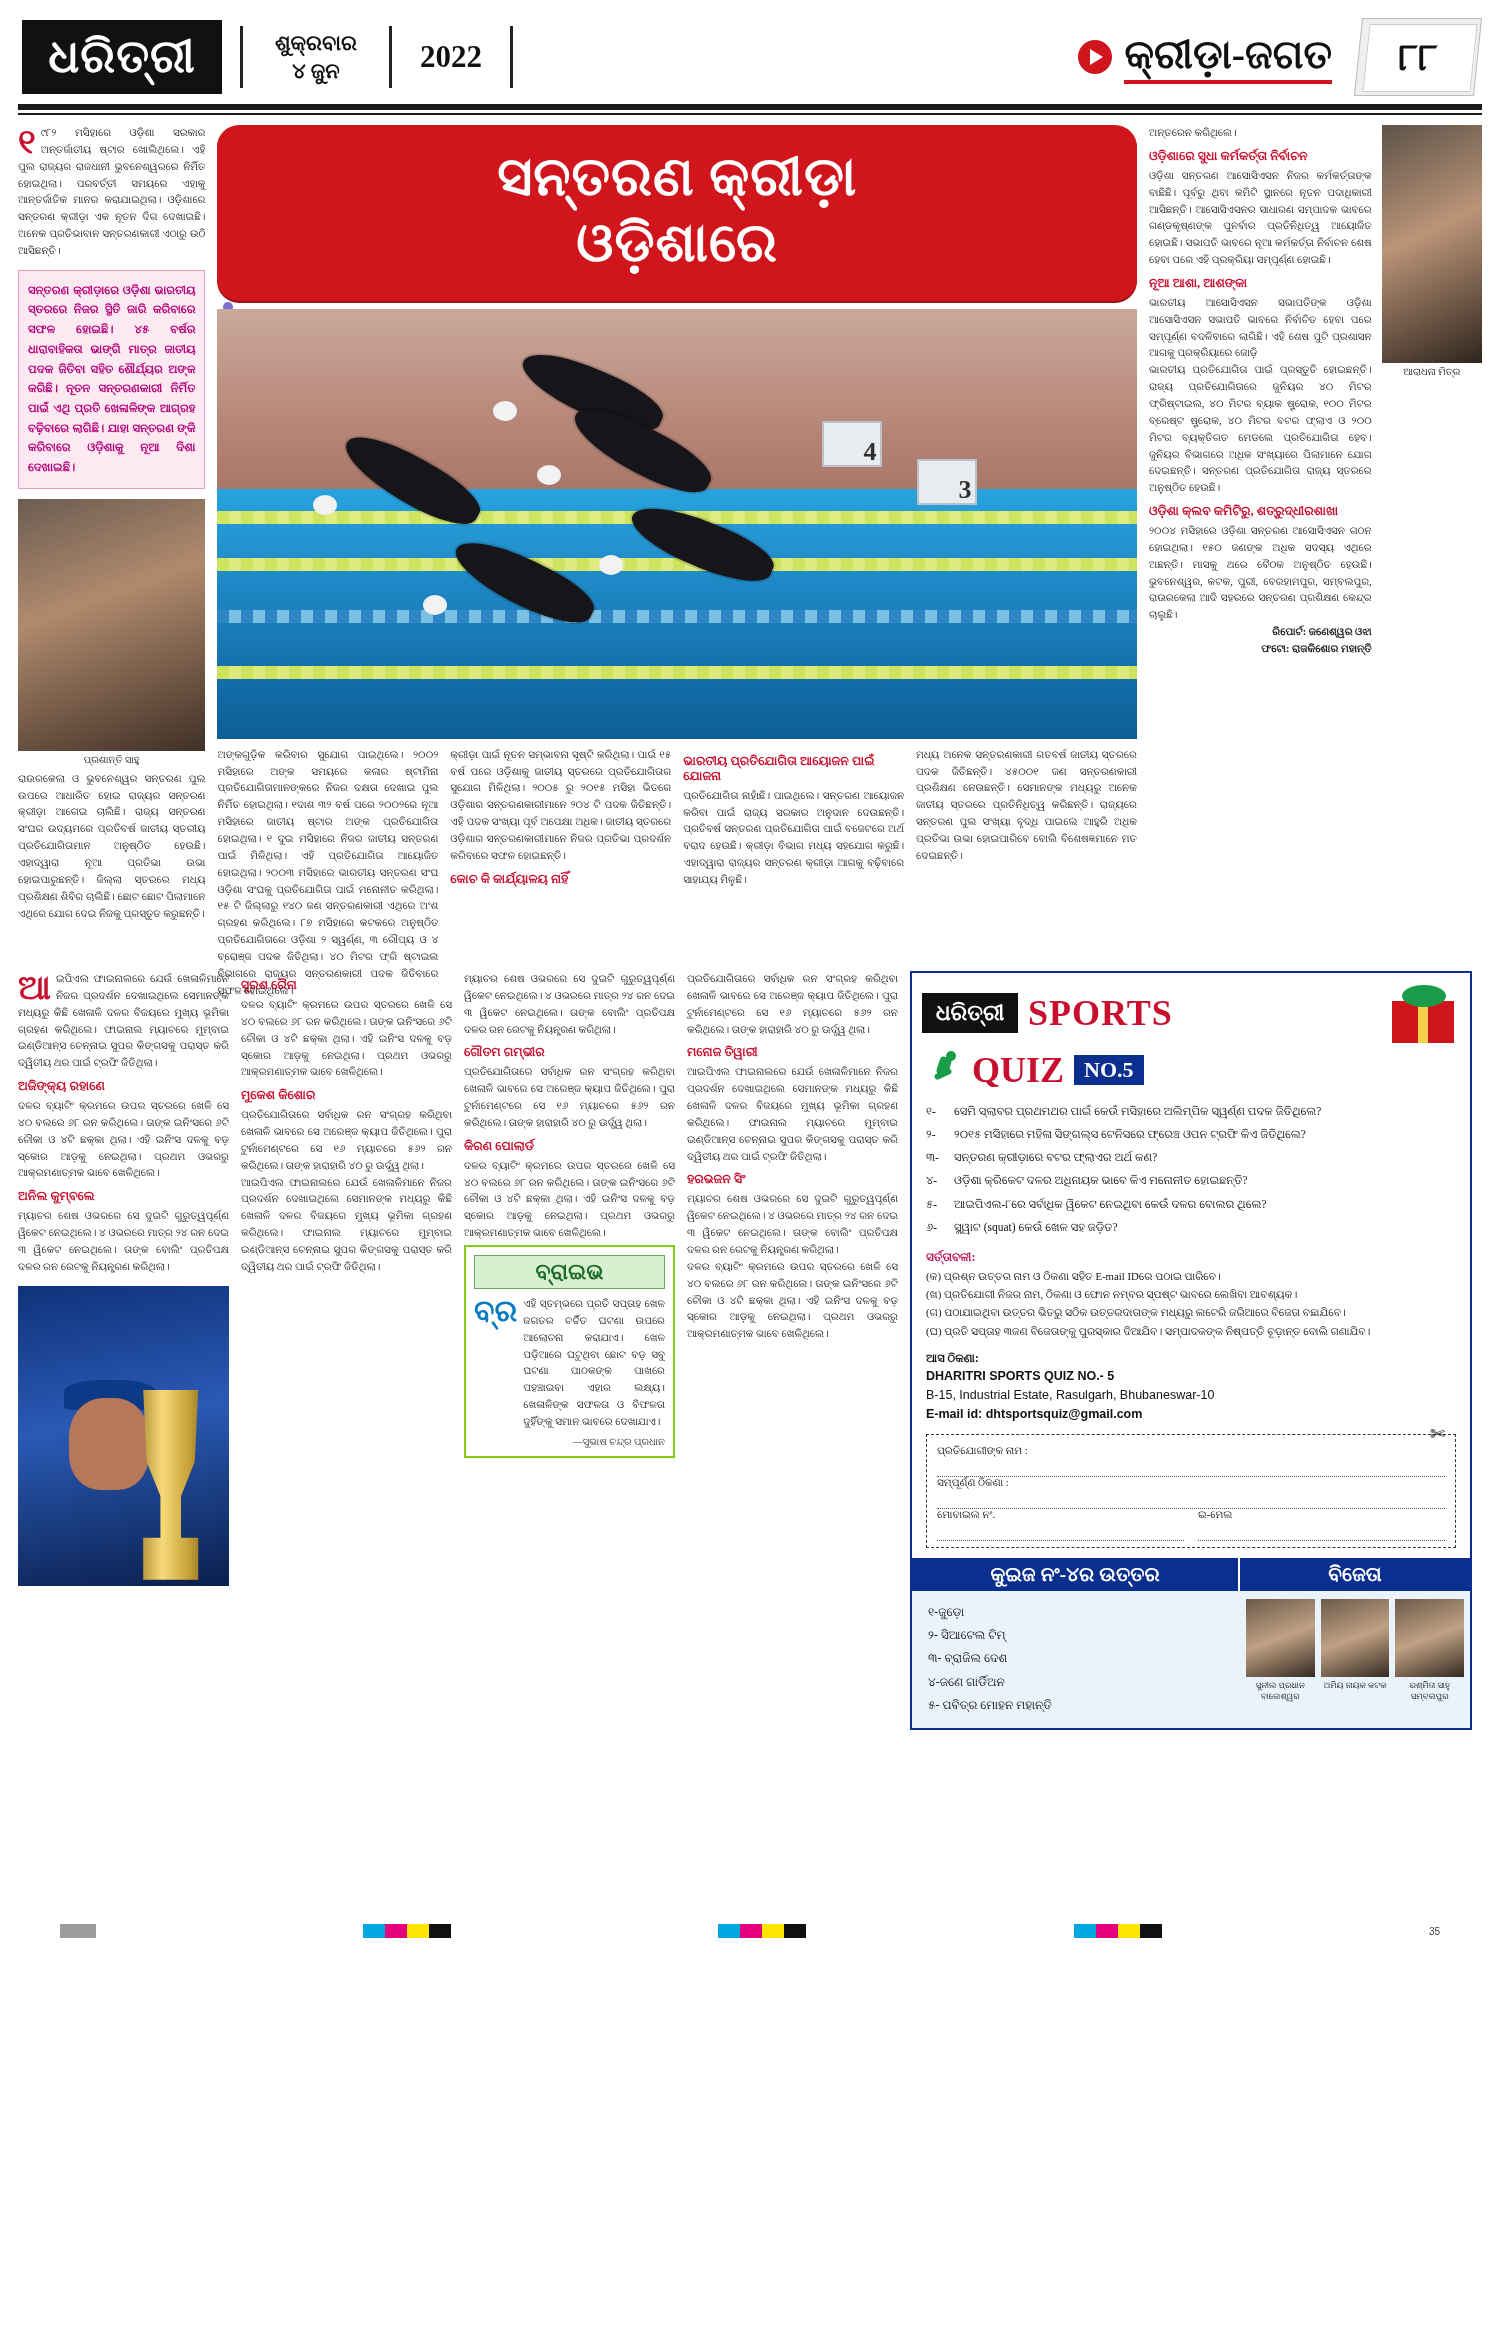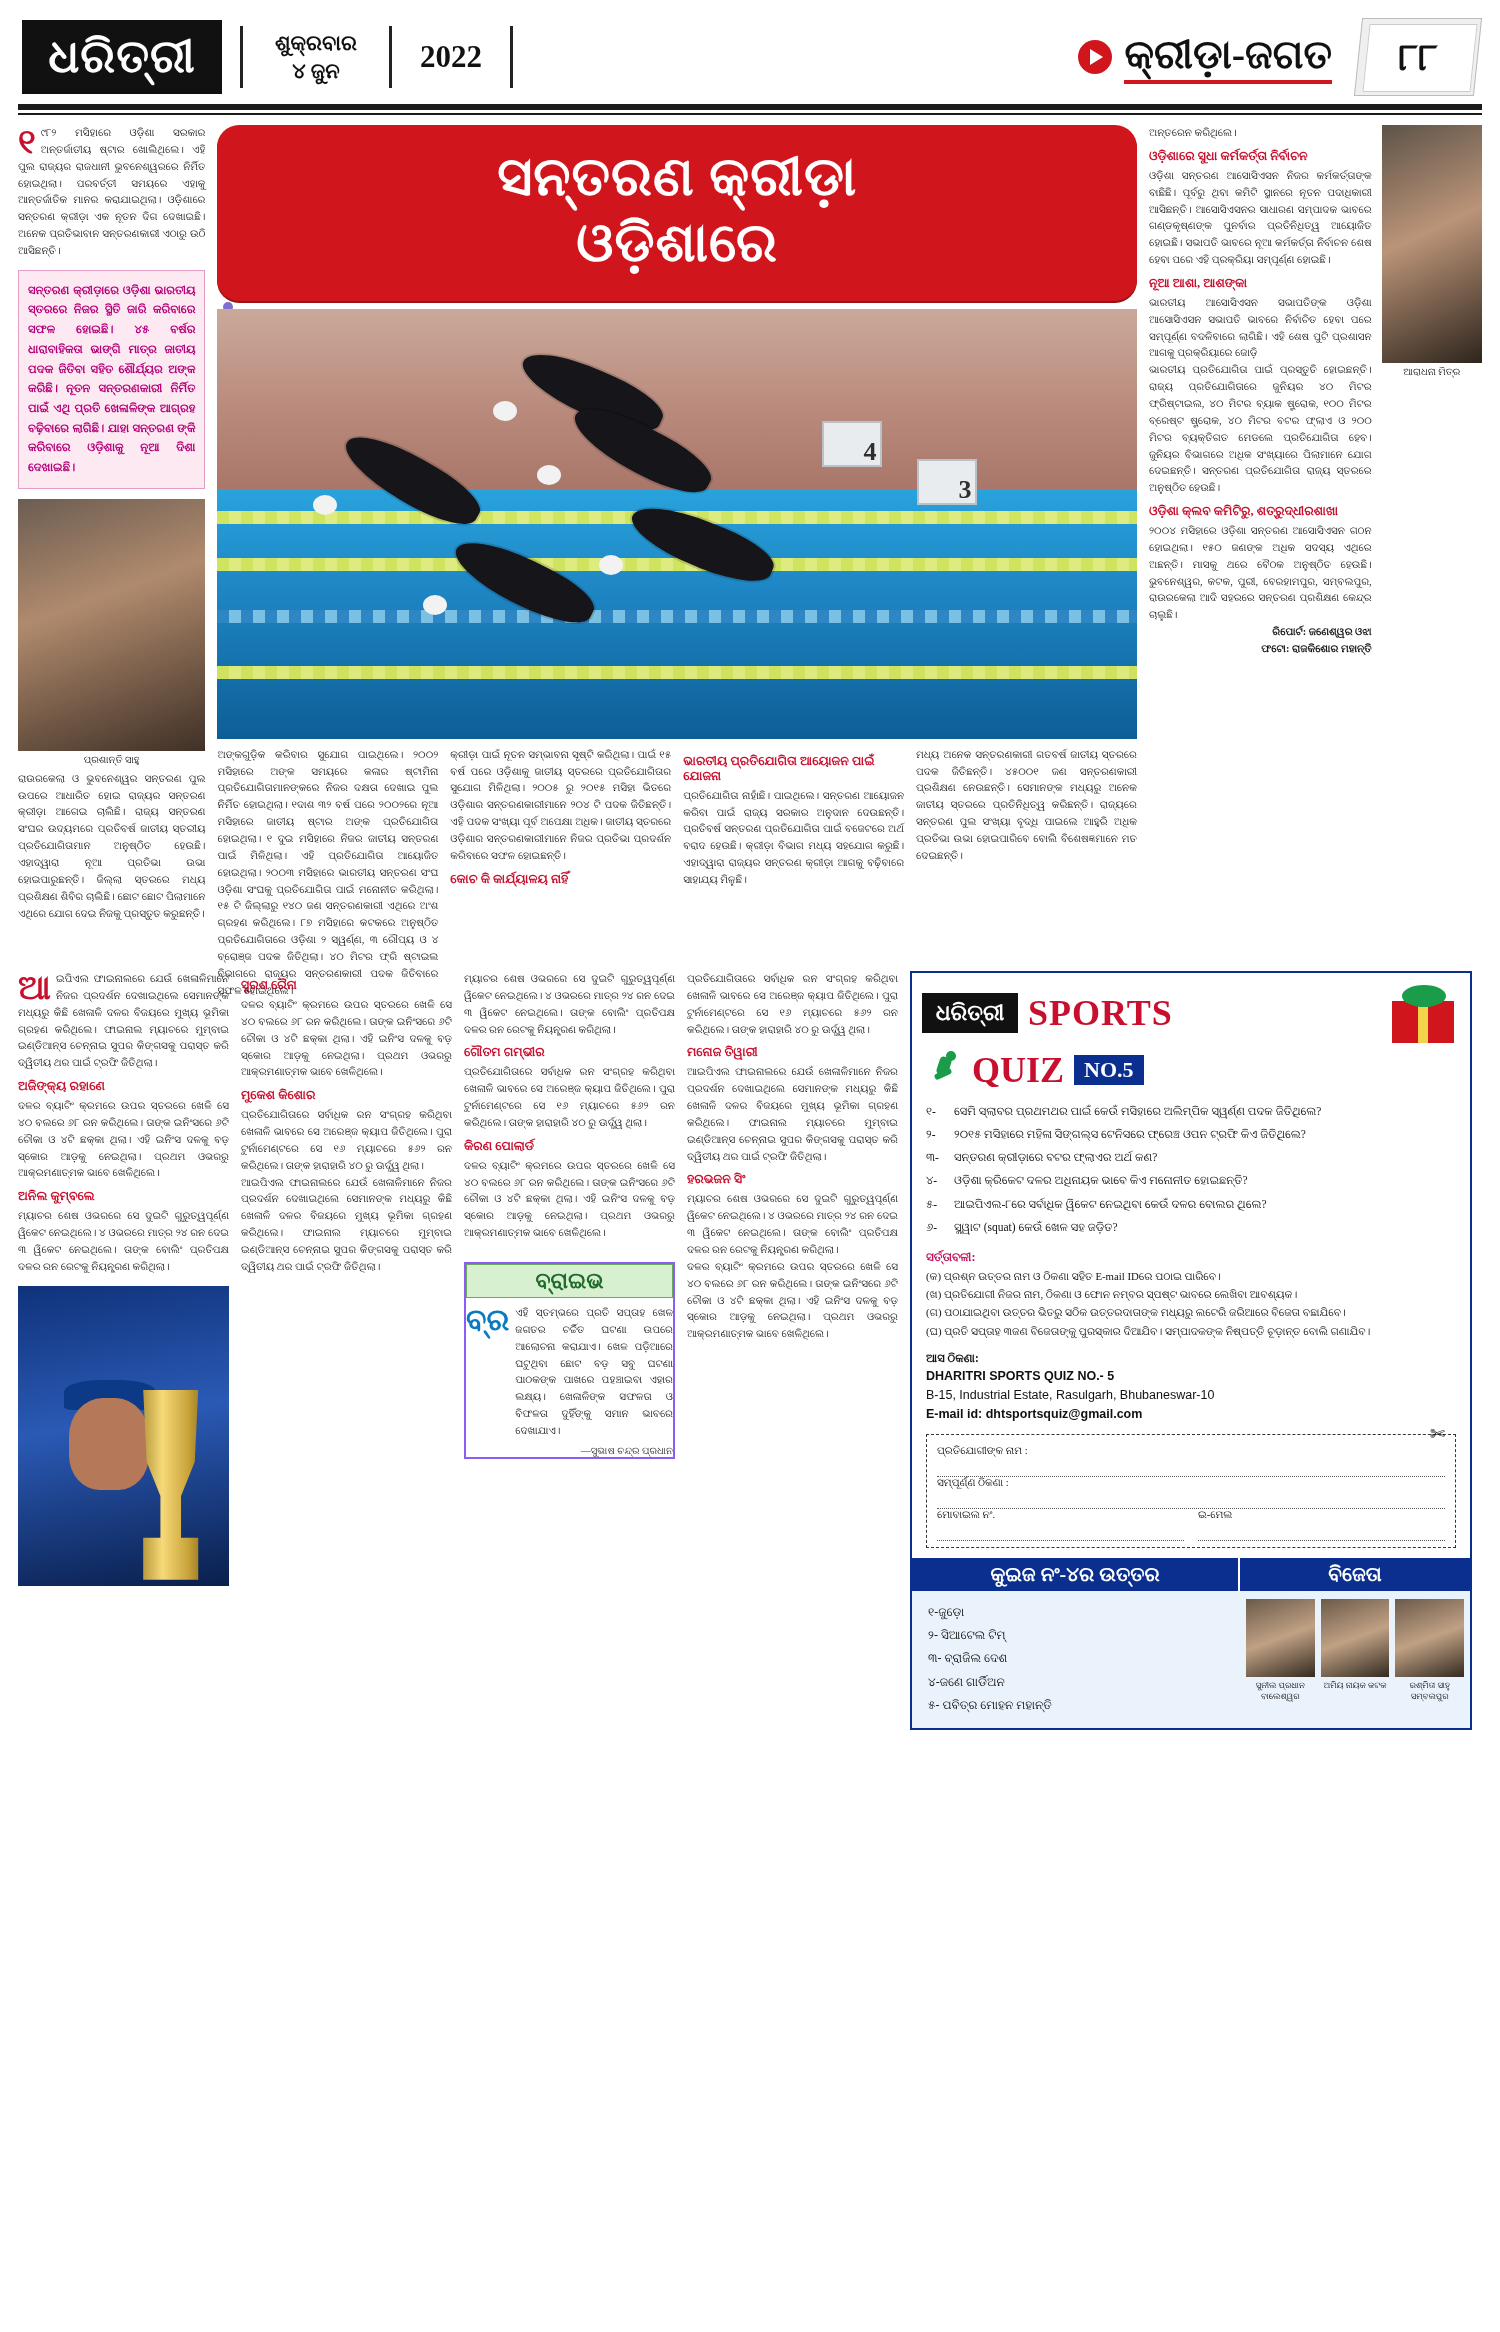--- a/index.html
+++ b/index.html
@@ -276,22 +276,23 @@
   .cric-head {
     position: absolute; left: 24%; bottom: 96px; width: 80px; height: 92px;
     background: #b5795a; border-radius: 42% 42% 38% 38%;
   }
   .cric-cap {
     position: absolute; left: 22%; bottom: 176px; width: 92px; height: 30px;
     background: #0d3a86; border-radius: 40% 40% 10% 10%;
   }
 
   .brave-box {
-    border: 2px solid #8b5cf6;
-    margin-top: 20px;
+    border: 2px solid #84cc16;
+    margin-top: 3px;
+    padding: 8px;
     background: #fff;
     width: 100%;
   }
   .brave-title {
     background: #d7f0cf;
     border: 1px solid #6aa85a;
     text-align: center;
     font-size: 22px;
     font-weight: bold;
     color: #1f6b2c;
@@ -653,14 +654,40 @@
             <div>ଅମିୟ ନାୟକ
 କଟକ</div>
             <div>ରଶ୍ମିତା ସାହୁ
 ସମ୍ବଲପୁର</div>
           </div>
         </div>
       </div>
     </div>
   </div>
 
+  <div class="footer-bars">
+    <div class="greybar"></div>
+    <div class="fg"></div>
+    <div class="bar-grp">
+      <i style="background:#00a7e1"></i>
+        <i style="background:#e6007e"></i>
+        <i style="background:#ffe600"></i>
+        <i style="background:#111"></i>
+    </div>
+    <div class="fg"></div>
+    <div class="bar-grp">
+      <i style="background:#00a7e1"></i>
+        <i style="background:#e6007e"></i>
+        <i style="background:#ffe600"></i>
+        <i style="background:#111"></i>
+    </div>
+    <div class="fg"></div>
+    <div class="bar-grp">
+      <i style="background:#00a7e1"></i>
+        <i style="background:#e6007e"></i>
+        <i style="background:#ffe600"></i>
+        <i style="background:#111"></i>
+    </div>
+    <div class="fg"></div>
+    <div class="pg-foot">35</div>
+  </div>
 
 </div>
 
 </body></html>

